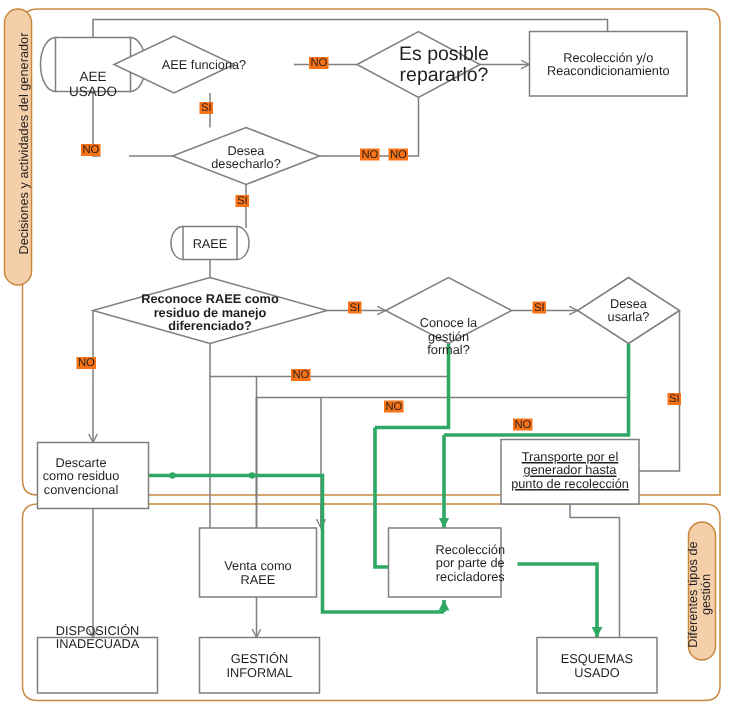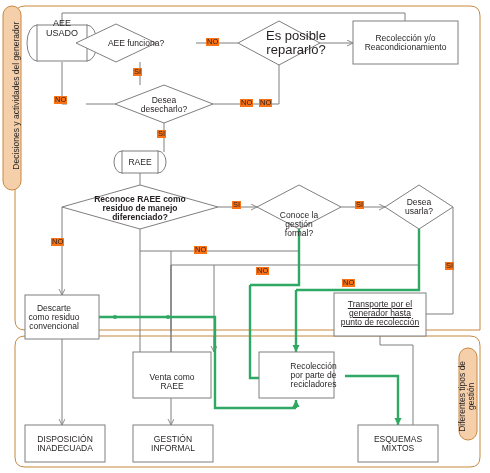--- a/index.html
+++ b/index.html
@@ -172,21 +172,21 @@
     <rect x="353" y="21" width="105" height="43" fill="#ffffff" stroke="#7f7f7f" stroke-width="1"></rect>
     <rect x="25" y="295" width="74" height="44" fill="#ffffff" stroke="#7f7f7f" stroke-width="1"></rect>
     <rect x="334" y="293" width="92" height="43" fill="#ffffff" stroke="#7f7f7f" stroke-width="1"></rect>
     <rect x="133" y="352" width="78" height="46" fill="#ffffff" stroke="#7f7f7f" stroke-width="1"></rect>
     <rect x="259" y="352" width="75" height="46" fill="#ffffff" stroke="#7f7f7f" stroke-width="1"></rect>
     <rect x="25" y="425" width="80" height="37" fill="#ffffff" stroke="#7f7f7f" stroke-width="1"></rect>
     <rect x="133" y="425" width="80" height="37" fill="#ffffff" stroke="#7f7f7f" stroke-width="1"></rect>
     <rect x="358" y="425" width="80" height="37" fill="#ffffff" stroke="#7f7f7f" stroke-width="1"></rect>
   </svg>
 
-  <div class="nodeText" style="left:37px;top:11px;width:50px;height:36px;font-size:9px;">AEE
+  <div class="nodeText" style="left:37px;top:39px;width:50px;height:36px;font-size:9px;">AEE
 USADO</div>
 
   <div class="nodeText" style="left:80px;top:32px;width:72px;height:22px;font-size:8.5px;margin-left:20px;">AEE funciona?</div>
 
   <div class="nodeText" style="left:260px;top:30px;width:72px;height:26px;font-size:13px;">Es posible
 repararlo?</div>
 
   <div class="nodeText" style="left:353px;top:21px;width:105px;height:43px;font-size:8.5px;">Recolección y/o
 Reacondicionamiento</div>
 
@@ -214,28 +214,28 @@
 generador hasta
 punto de recolección</div>
 
   <div class="nodeText" style="left:133px;top:352px;width:78px;height:60px;font-size:8.5px;">Venta como
 RAEE</div>
 
   <div class="nodeText" style="left:259px;top:352px;width:75px;height:46px;font-size:8.5px;margin-left:17px;">Recolección
 por parte de
 recicladores</div>
 
-  <div class="nodeText" style="left:25px;top:425px;width:80px;height:37px;font-size:8.5px;">DISPOSICIÓN
+  <div class="nodeText" style="left:25px;top:406px;width:80px;height:37px;font-size:8.5px;">DISPOSICIÓN
 INADECUADA</div>
 
   <div class="nodeText" style="left:133px;top:425px;width:80px;height:37px;font-size:8.5px;">GESTIÓN
 INFORMAL</div>
 
   <div class="nodeText" style="left:358px;top:425px;width:80px;height:37px;font-size:8.5px;">ESQUEMAS
-MIXTOS</div>
+USADO</div>
 
   <div class="lbl" style="left:206px;top:38px;">NO</div>
   <div class="lbl" style="left:133px;top:68px;">SI</div>
   <div class="lbl" style="left:259px;top:99px;">NO</div>
   <div class="lbl" style="left:54px;top:96px;">NO</div>
   <div class="lbl" style="left:240px;top:99px;">NO</div>
   <div class="lbl" style="left:157px;top:130px;">SI</div>
   <div class="lbl" style="left:232px;top:201px;">SI</div>
   <div class="lbl" style="left:51px;top:238px;">NO</div>
   <div class="lbl" style="left:194px;top:246px;">NO</div>

